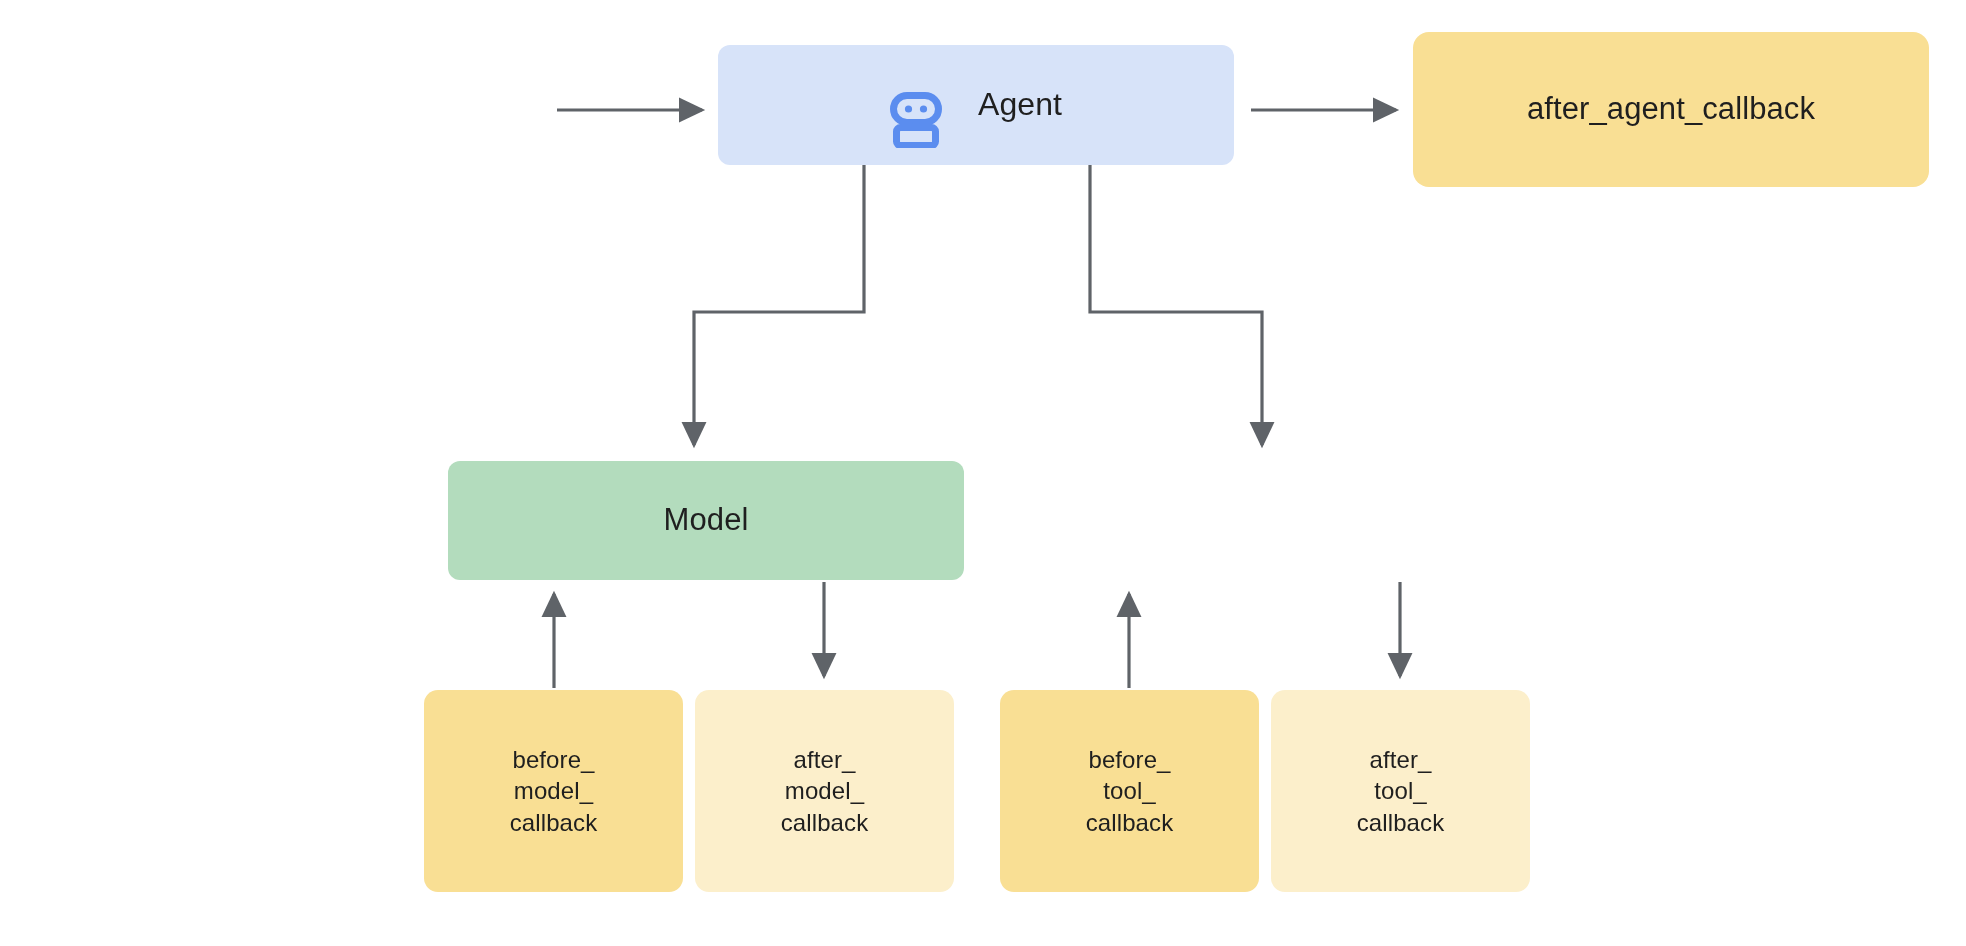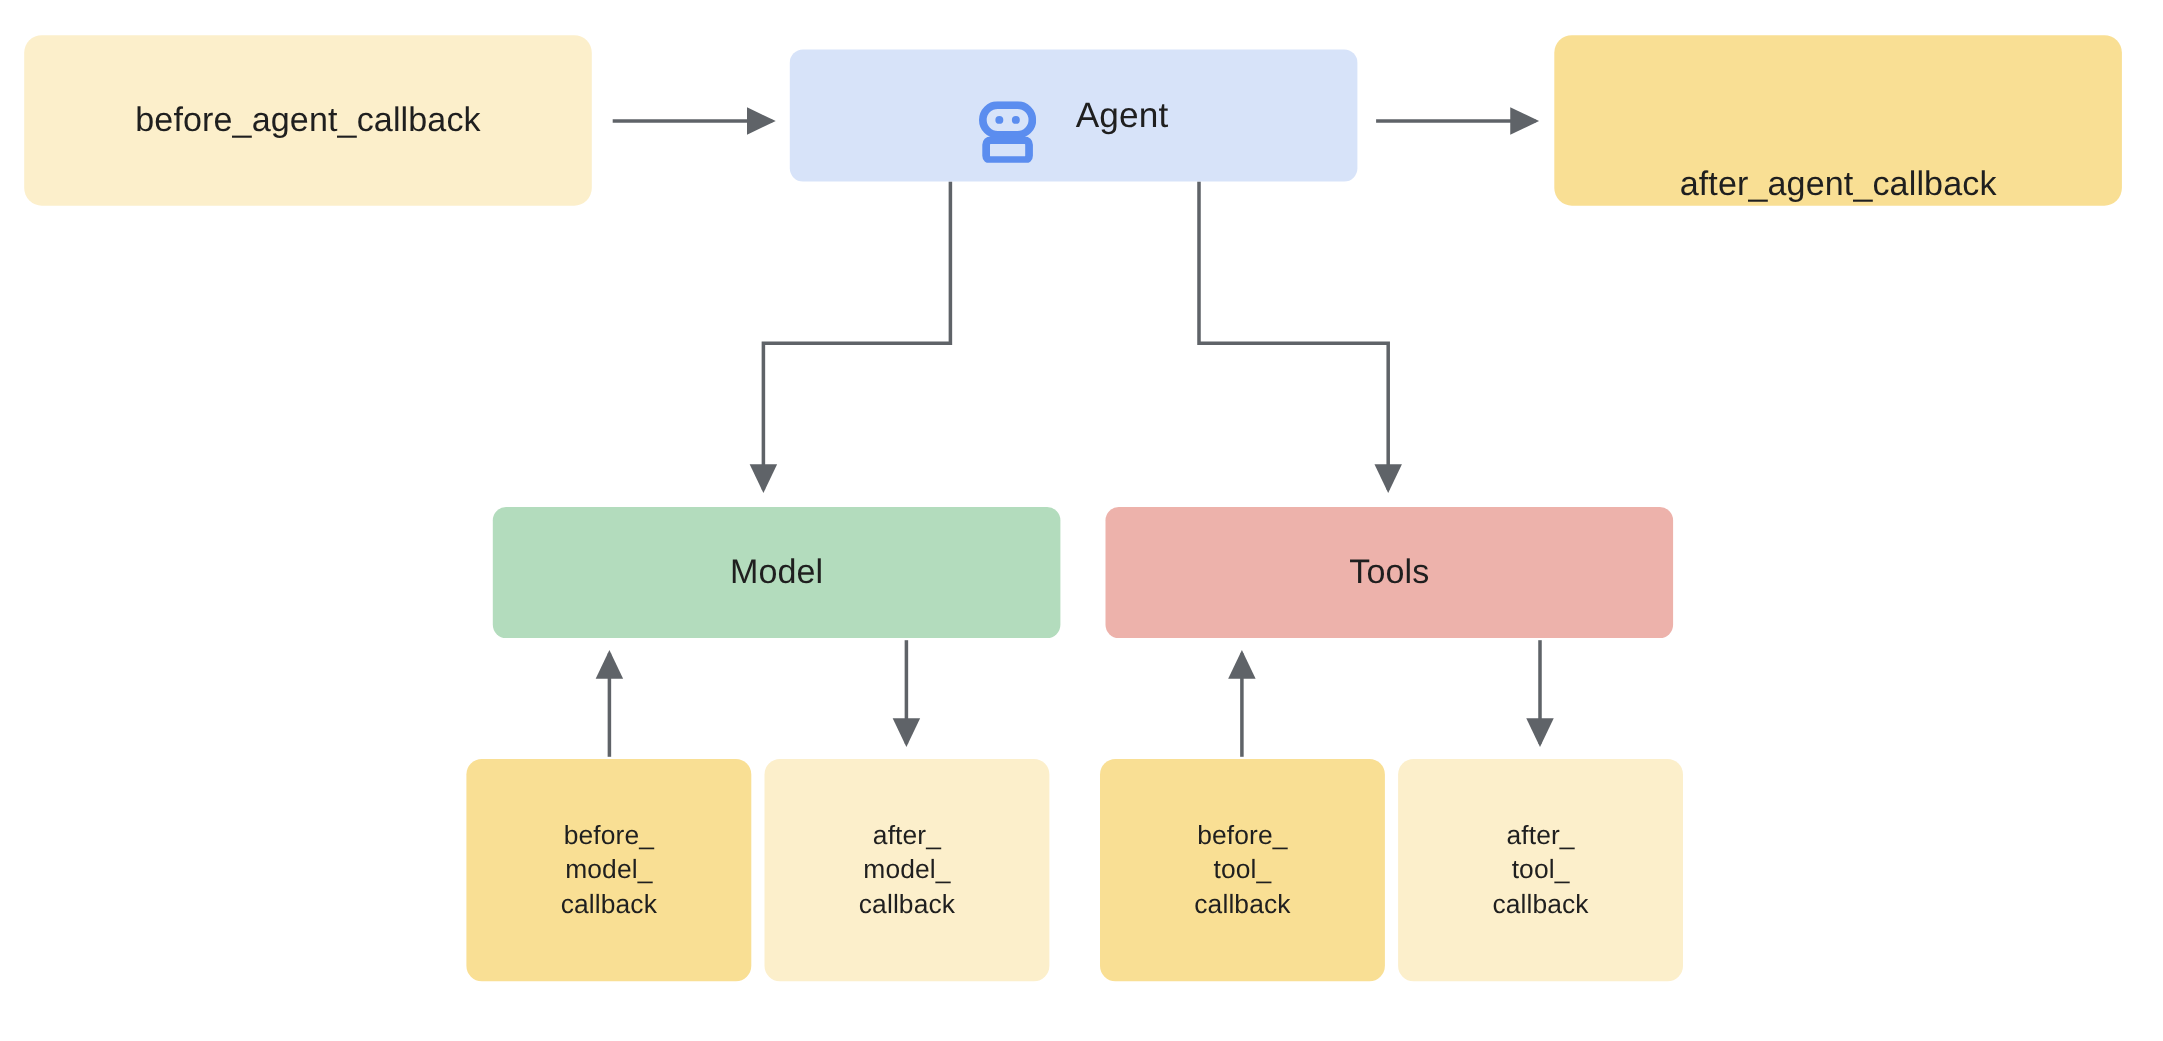--- a/index.html
+++ b/index.html
@@ -59,21 +59,20 @@
   #node-agent {
     left: 718px; top: 45px; width: 516px; height: 120px;
     background: #D7E3F9;
     border-radius: 12px;
     gap: 36px;
   }
   #node-after-agent {
     left: 1413px; top: 32px; width: 516px; height: 155px;
     background: #F9DF94;
     border-radius: 16px;
-    align-items: flex-end;
   }
 
   
   #node-model {
     left: 448px; top: 461px; width: 516px; height: 119px;
     background: #B3DCBD;
     border-radius: 12px;
   }
   #node-tools {
     left: 1005px; top: 461px; width: 516px; height: 119px;
@@ -127,23 +126,20 @@
       <line x1="554" y1="688" x2="554" y2="594" marker-end="url(#arrowhead)"></line>
 
       <line x1="824" y1="582" x2="824" y2="676" marker-end="url(#arrowhead)"></line>
 
       <line x1="1129" y1="688" x2="1129" y2="594" marker-end="url(#arrowhead)"></line>
 
       <line x1="1400" y1="582" x2="1400" y2="676" marker-end="url(#arrowhead)"></line>
     </g>
   </svg>
 
-  <div class="node node-wide" id="node-before-agent">
-    <span>before_agent_callback</span>
-  </div>
 
   <div class="node node-wide" id="node-agent">
     <span class="robot-icon">
       <svg width="52" height="56" viewBox="0 0 52 56" xmlns="http://www.w3.org/2000/svg">
 
         <rect x="3.5" y="3.5" width="45" height="27" rx="13.5" fill="none" stroke="#5B8DEF" stroke-width="7"></rect>
         <circle cx="18.5" cy="17" r="3.6" fill="#5B8DEF"></circle>
         <circle cx="33.5" cy="17" r="3.6" fill="#5B8DEF"></circle>
 
         <rect x="22.5" y="30" width="7" height="6" fill="#5B8DEF"></rect>
@@ -155,23 +151,20 @@
   </div>
 
   <div class="node node-wide" id="node-after-agent">
     <span>after_agent_callback</span>
   </div>
 
   <div class="node node-mid" id="node-model">
     <span>Model</span>
   </div>
 
-  <div class="node node-mid" id="node-tools">
-    <span>Tools</span>
-  </div>
 
   <div class="node node-small" id="node-before-model">
     <span>before_
 model_
 callback</span>
   </div>
 
   <div class="node node-small" id="node-after-model">
     <span>after_
 model_

